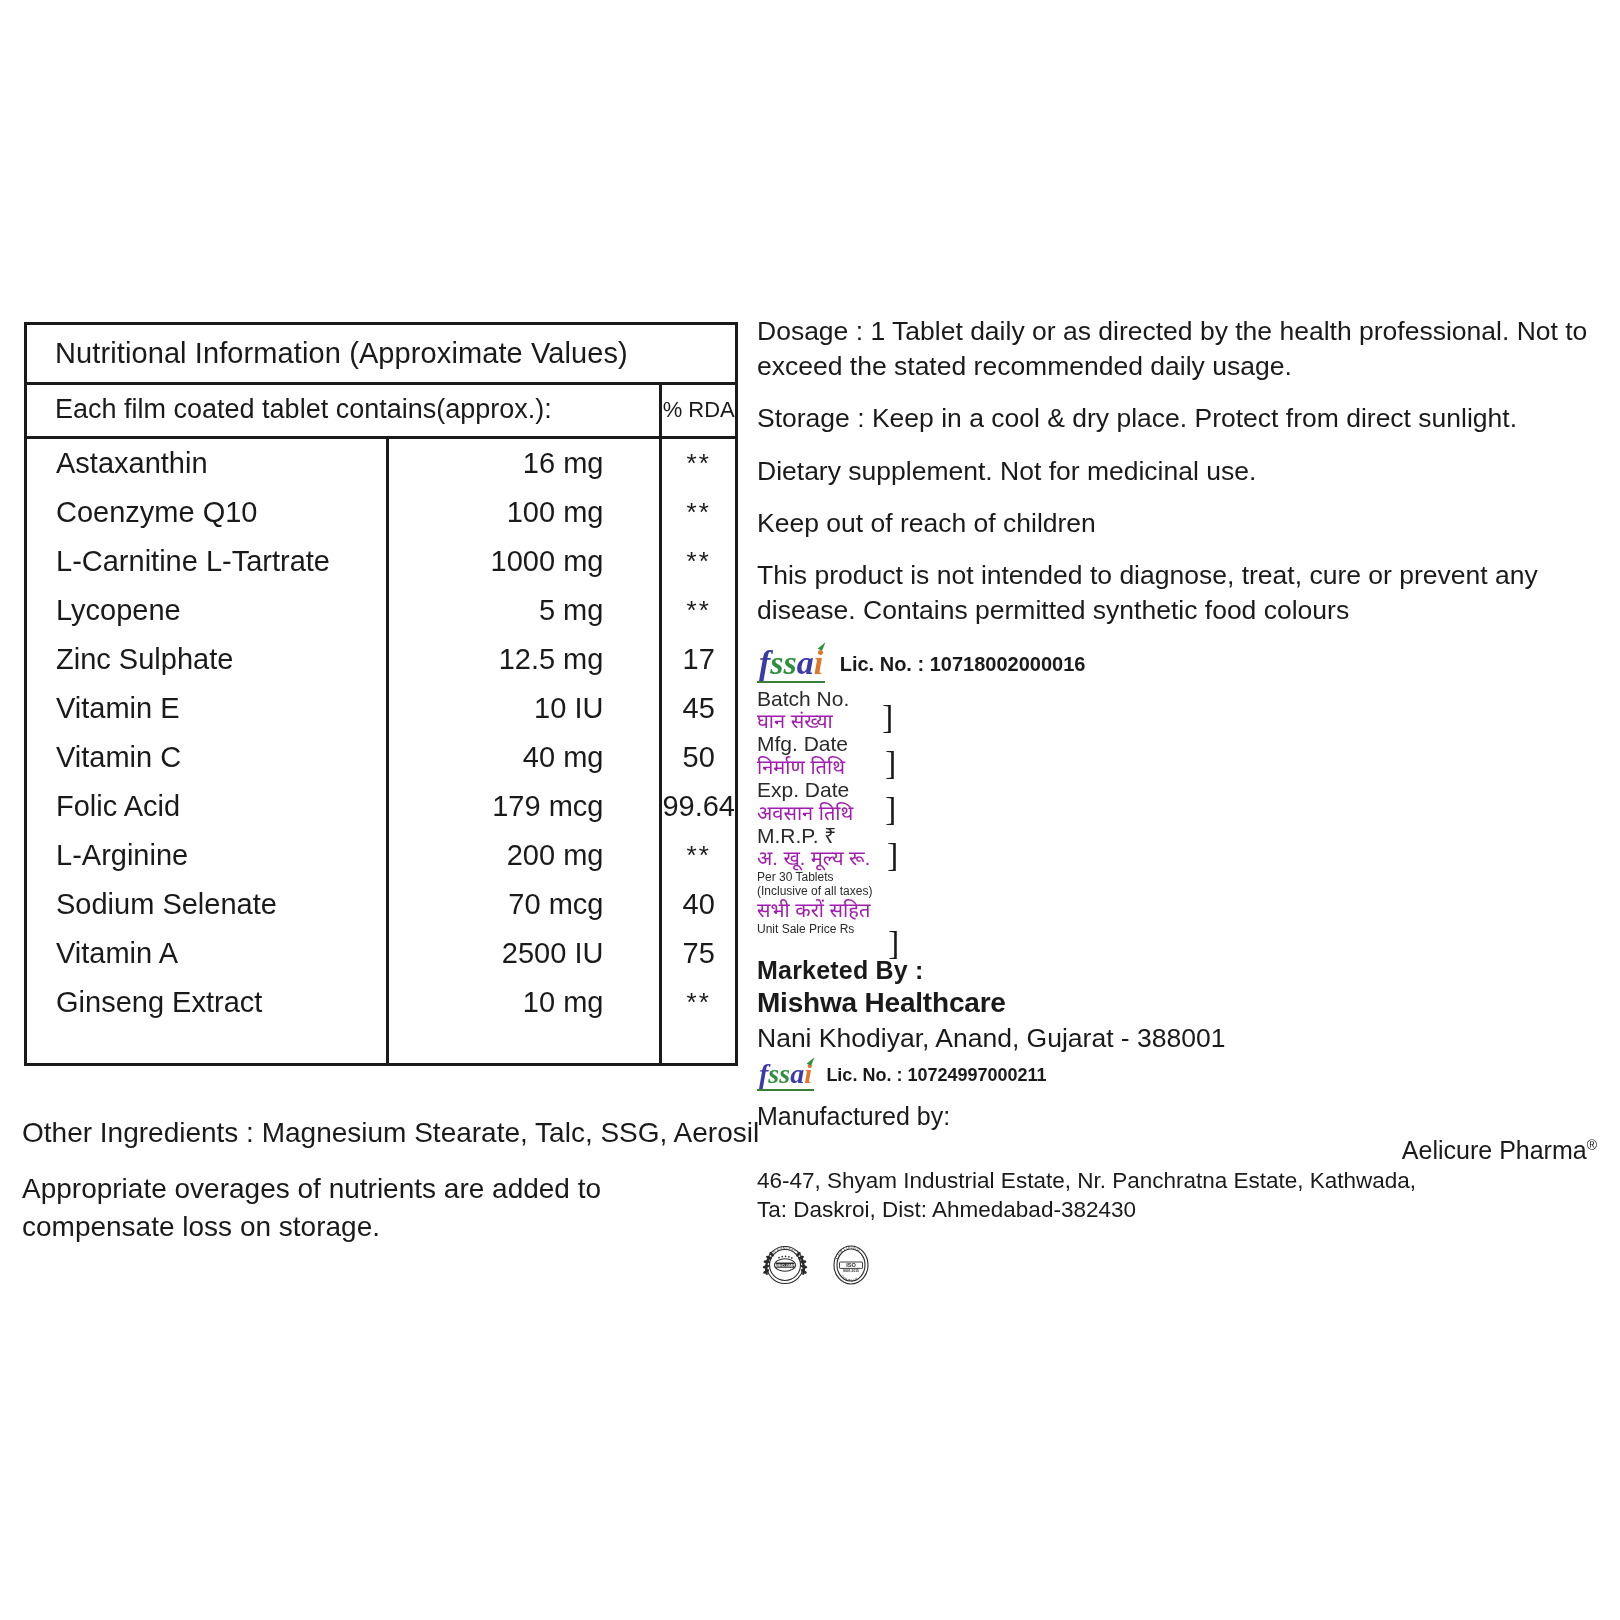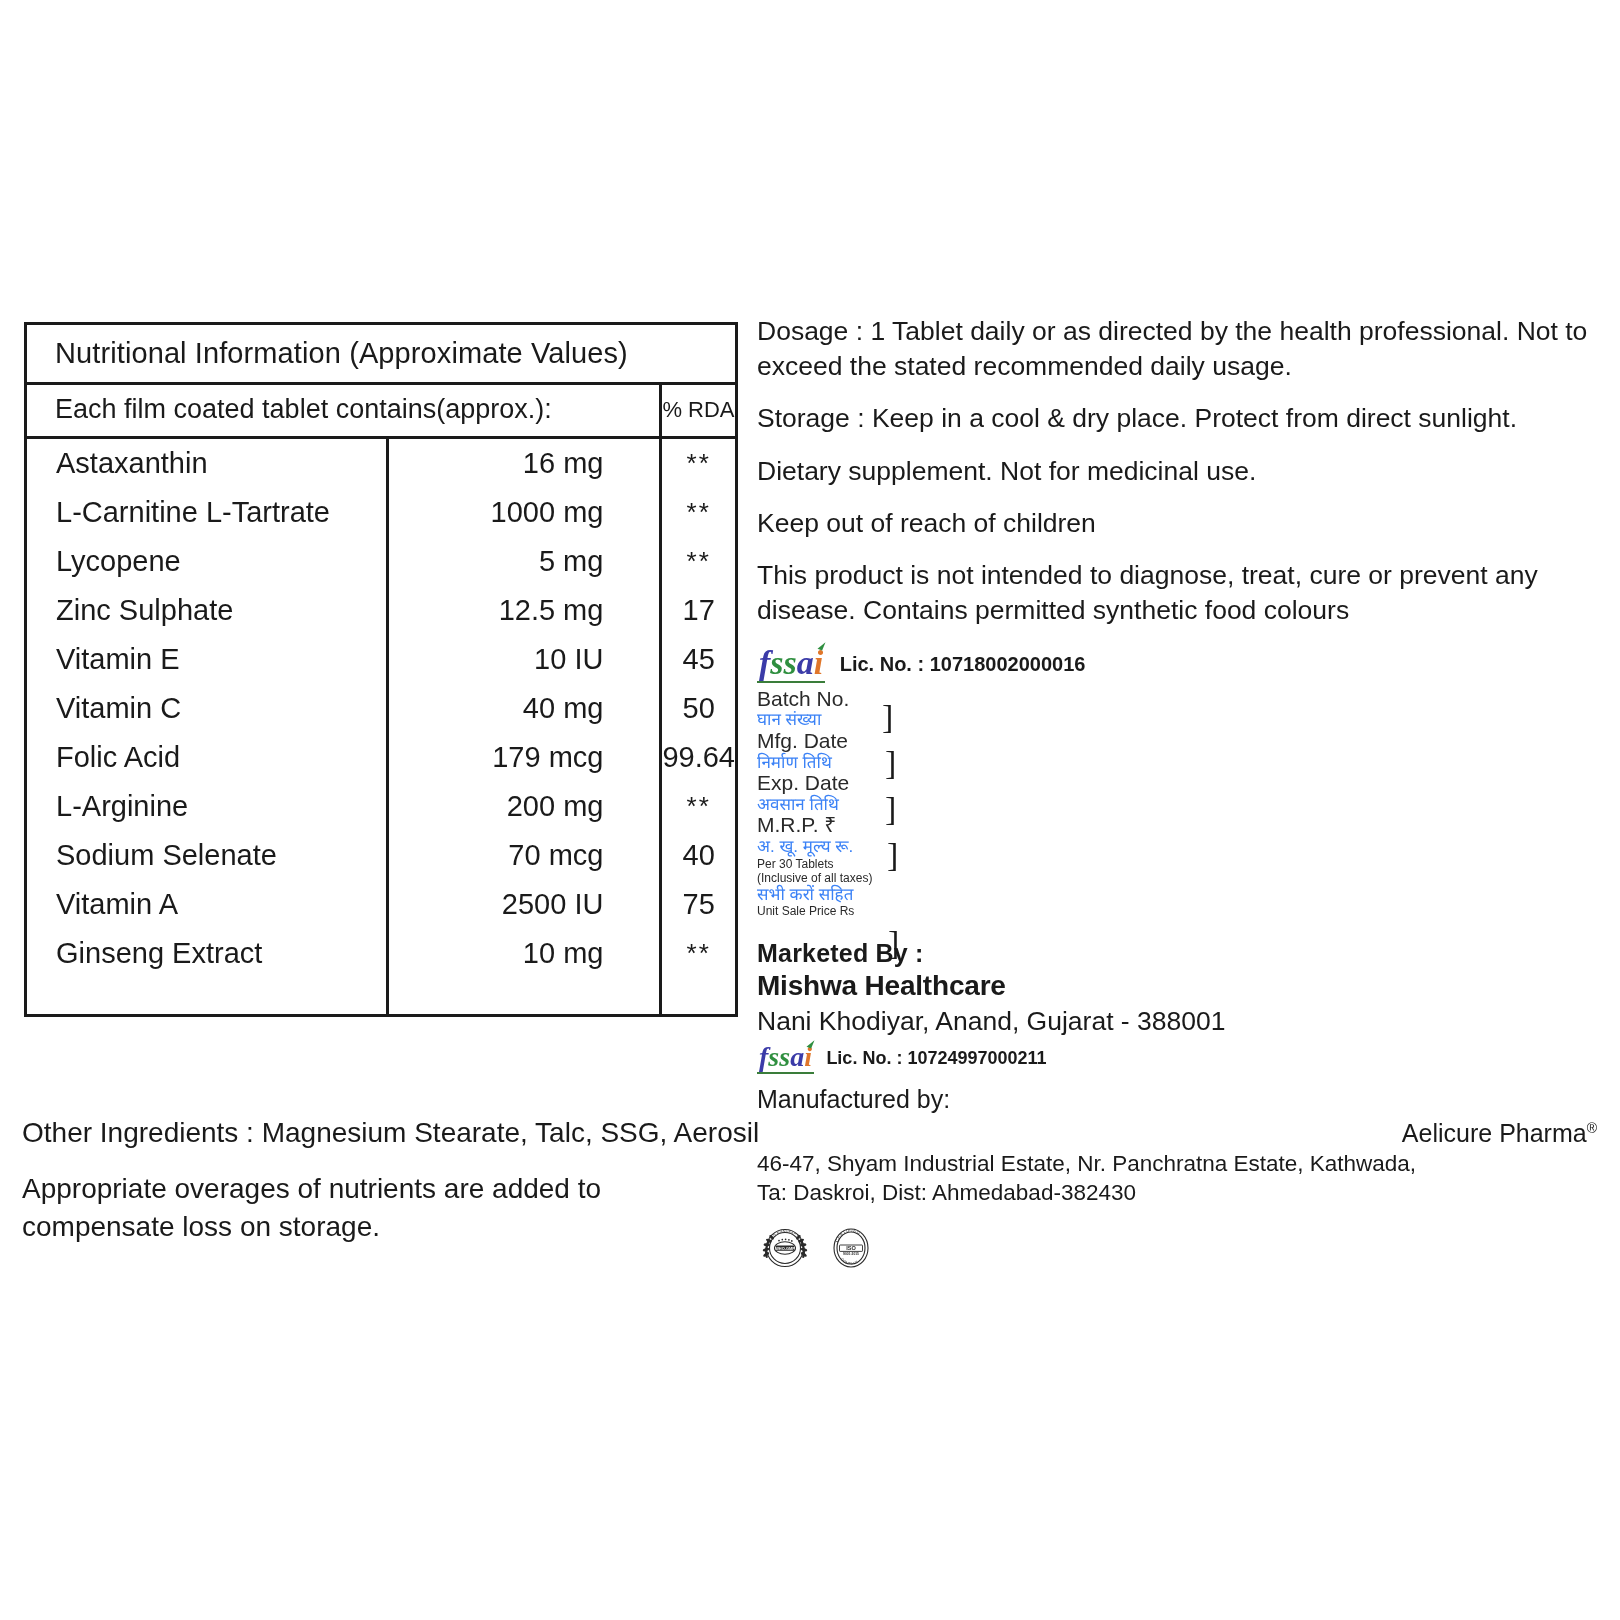--- a/index.html
+++ b/index.html
@@ -42,20 +42,21 @@
   .nut-subhead-row td {
     border-bottom: 3px solid #1a1a1a;
     font-size: 27px;
     padding: 9px 0 11px 0;
     white-space: nowrap;
   }
   .nut-subhead-row td.sub-left {
     padding-left: 28px;
   }
   .nut-subhead-row td.sub-rda {
+    text-align: center;
     font-size: 22px;
     border-left: 3px solid #1a1a1a;
     padding-left: 0;
   }
 
   .nut-row td {
     font-size: 29px;
     padding: 8px 0 8px 0;
     vertical-align: middle;
   }
@@ -165,24 +166,24 @@
     width: 200px;
     font-family: "Liberation Sans", sans-serif;
     color: #2a2a2a;
   }
   .batch-line-en {
     font-size: 21px;
     line-height: 1.08;
     white-space: nowrap;
   }
   .batch-line-hi {
-    font-size: 17px;
+    font-size: 20px;
     line-height: 1.15;
     white-space: nowrap;
-    color: #3b82f6;
+    color: #a21caf;
   }
   .batch-small {
     font-size: 12px;
     line-height: 1.18;
     white-space: nowrap;
   }
   .bracket {
     position: absolute;
     font-size: 34px;
     font-weight: 300;
@@ -262,20 +263,25 @@
         <td colspan="3">Nutritional Information (Approximate Values)</td>
       </tr>
       <tr class="nut-subhead-row">
         <td colspan="2" class="sub-left">Each film coated tablet contains(approx.):</td>
         <td class="sub-rda">% RDA</td>
       </tr>
 
       <tr class="nut-row">
         <td class="c-name">Astaxanthin</td>
         <td class="c-amount">16 mg</td>
+        <td class="c-rda stars">**</td>
+      </tr>
+      <tr class="nut-row">
+        <td class="c-name">Coenzyme Q10</td>
+        <td class="c-amount">100 mg</td>
         <td class="c-rda stars">**</td>
       </tr>
       <tr class="nut-row">
         <td class="c-name">L-Carnitine L-Tartrate</td>
         <td class="c-amount">1000 mg</td>
         <td class="c-rda stars">**</td>
       </tr>
       <tr class="nut-row">
         <td class="c-name">Lycopene</td>
         <td class="c-amount">5 mg</td>

